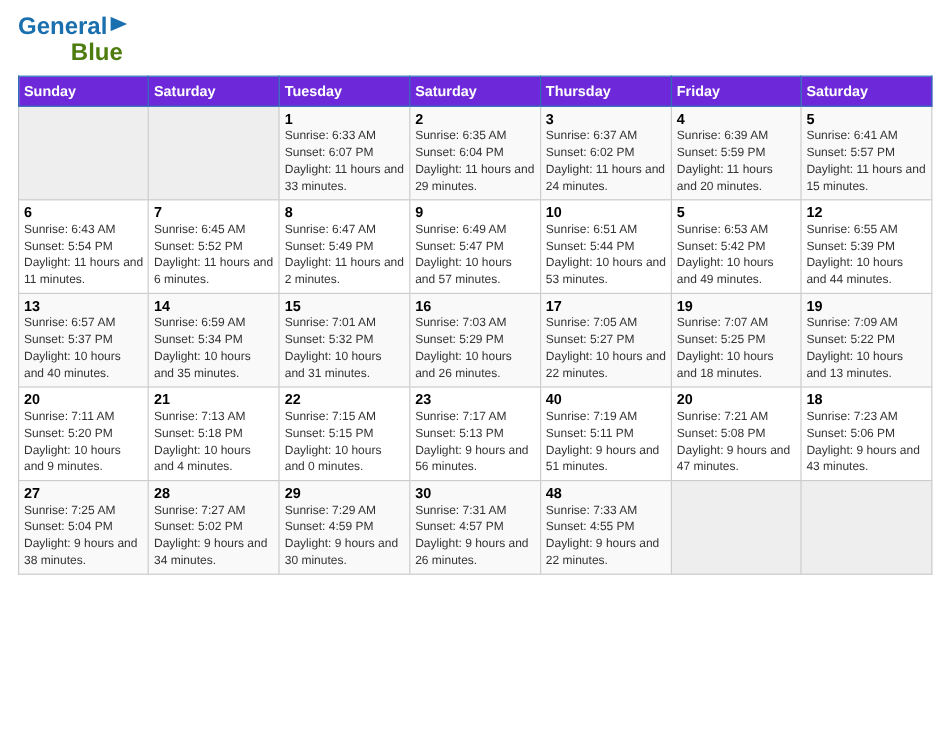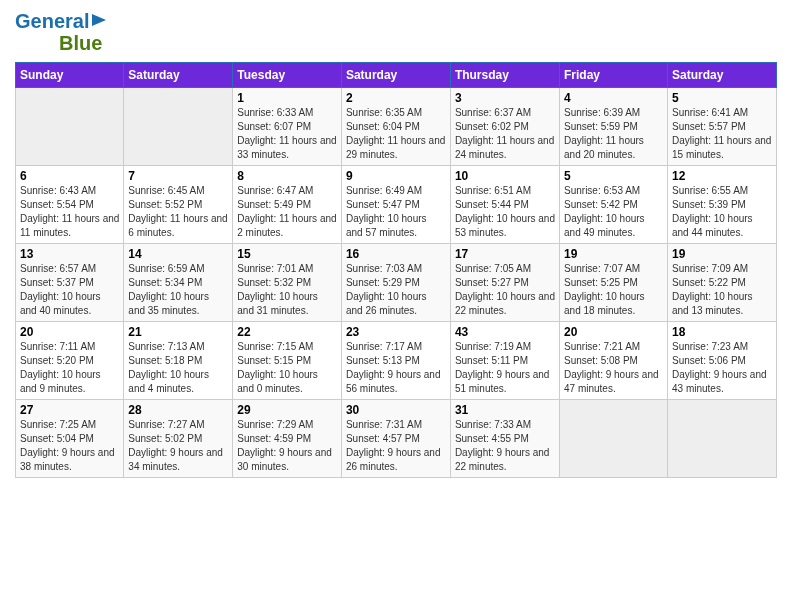--- a/index.html
+++ b/index.html
@@ -167,36 +167,36 @@
         </tr>
         <tr>
           <td><span class="day-num">20</span>
 <span class="day-info">Sunrise: 7:11 AM<br>Sunset: 5:20 PM<br>Daylight: 10 hours and 9 minutes.</span></td>
           <td><span class="day-num">21</span>
 <span class="day-info">Sunrise: 7:13 AM<br>Sunset: 5:18 PM<br>Daylight: 10 hours and 4 minutes.</span></td>
           <td><span class="day-num">22</span>
 <span class="day-info">Sunrise: 7:15 AM<br>Sunset: 5:15 PM<br>Daylight: 10 hours and 0 minutes.</span></td>
           <td><span class="day-num">23</span>
 <span class="day-info">Sunrise: 7:17 AM<br>Sunset: 5:13 PM<br>Daylight: 9 hours and 56 minutes.</span></td>
-          <td><span class="day-num">43</span>
+          <td><span class="day-num">40</span>
 <span class="day-info">Sunrise: 7:19 AM<br>Sunset: 5:11 PM<br>Daylight: 9 hours and 51 minutes.</span></td>
           <td><span class="day-num">20</span>
 <span class="day-info">Sunrise: 7:21 AM<br>Sunset: 5:08 PM<br>Daylight: 9 hours and 47 minutes.</span></td>
           <td><span class="day-num">18</span>
 <span class="day-info">Sunrise: 7:23 AM<br>Sunset: 5:06 PM<br>Daylight: 9 hours and 43 minutes.</span></td>
         </tr>
         <tr>
           <td><span class="day-num">27</span>
 <span class="day-info">Sunrise: 7:25 AM<br>Sunset: 5:04 PM<br>Daylight: 9 hours and 38 minutes.</span></td>
           <td><span class="day-num">28</span>
 <span class="day-info">Sunrise: 7:27 AM<br>Sunset: 5:02 PM<br>Daylight: 9 hours and 34 minutes.</span></td>
           <td><span class="day-num">29</span>
 <span class="day-info">Sunrise: 7:29 AM<br>Sunset: 4:59 PM<br>Daylight: 9 hours and 30 minutes.</span></td>
           <td><span class="day-num">30</span>
 <span class="day-info">Sunrise: 7:31 AM<br>Sunset: 4:57 PM<br>Daylight: 9 hours and 26 minutes.</span></td>
-          <td><span class="day-num">31</span>
+          <td><span class="day-num">48</span>
 <span class="day-info">Sunrise: 7:33 AM<br>Sunset: 4:55 PM<br>Daylight: 9 hours and 22 minutes.</span></td>
           <td class="empty-cell"></td>
           <td class="empty-cell"></td>
         </tr>
       </tbody>
   </table>
 </div>
 
 </body></html>

